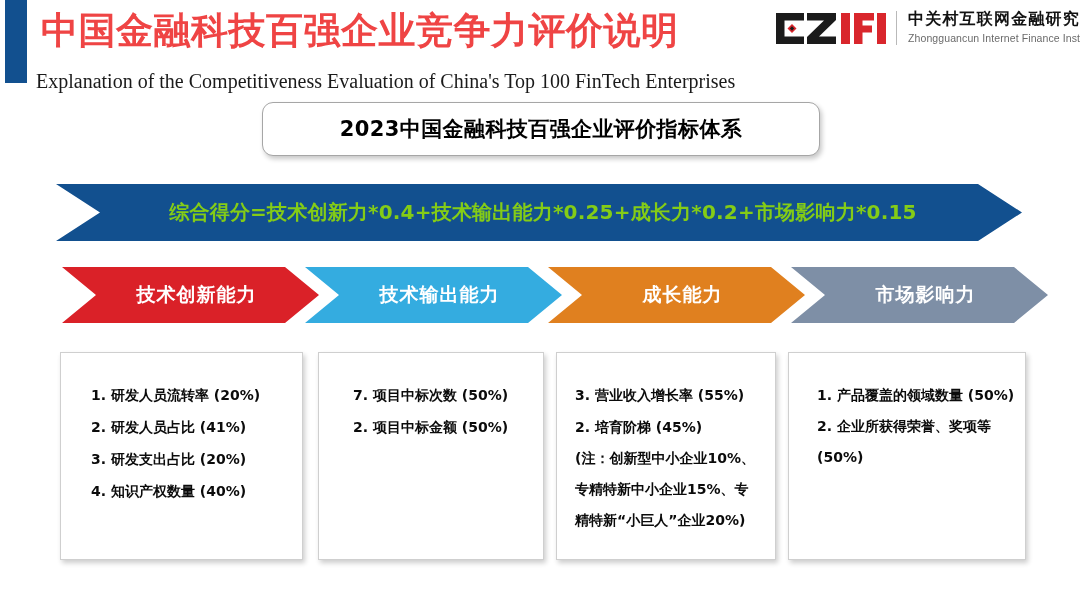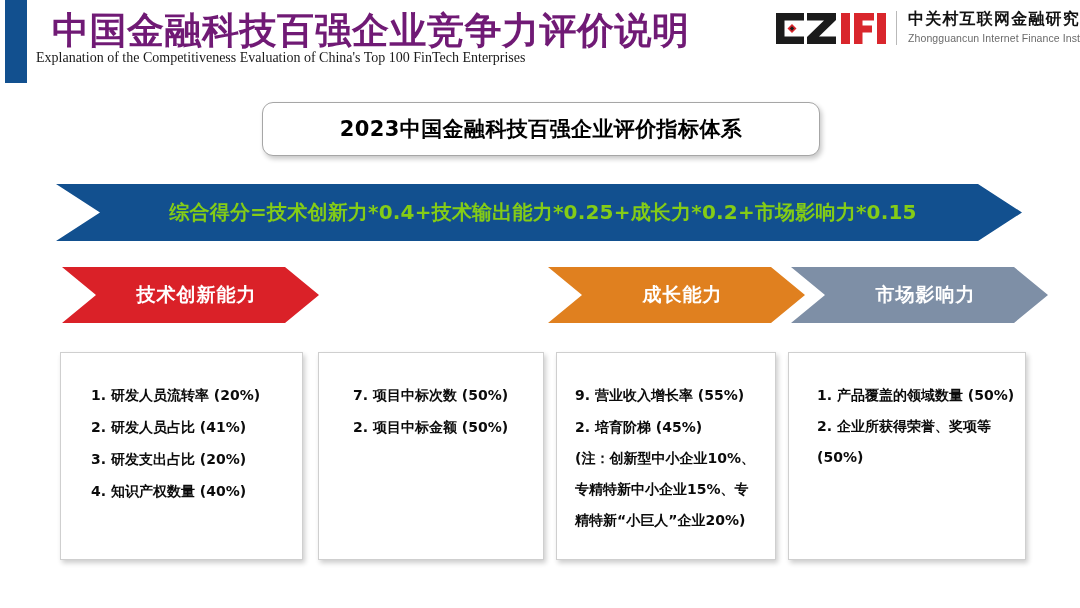--- a/index.html
+++ b/index.html
@@ -25,36 +25,36 @@
   }
   #header-accent-bar {
     position: absolute;
     left: 5px; top: 0;
     width: 22px;
     height: 83px;
     background: #12508f;
   }
   #title-zh {
     position: absolute;
-    left: 52px;
+    left: 41px;
     top: 8px;
     font-family: "DejaVu Serif", "Liberation Serif", serif;
     font-weight: bold;
     font-size: 37px;
     line-height: 45px;
     letter-spacing: 0.5px;
-    color: #701a75;
+    color: #ef4444;
     white-space: nowrap;
   }
   #title-en {
     position: absolute;
     left: 36px;
-    top: 47px;
+    top: 70px;
     font-family: "Liberation Serif", "DejaVu Serif", serif;
-    font-size: 14px;
+    font-size: 20px;
     line-height: 22px;
     color: #1a1a1a;
     white-space: nowrap;
   }
 
   
   #logo {
     position: absolute;
     left: 774px;
     top: 9px;
@@ -251,20 +251,23 @@
 </div>
 
 <div id="formula-banner">
   <span id="formula-banner-text">综合得分=技术创新力*0.4+技术输出能力*0.25+成长力*0.2+市场影响力*0.15</span>
 </div>
 
 <div id="chevron-row">
   <div class="chevron" id="chevron-0">
     <span class="chevron-label">技术创新能力</span>
   </div>
+  <div class="chevron" id="chevron-1">
+    <span class="chevron-label">技术输出能力</span>
+  </div>
   <div class="chevron" id="chevron-2">
     <span class="chevron-label">成长能力</span>
   </div>
   <div class="chevron" id="chevron-3">
     <span class="chevron-label">市场影响力</span>
   </div>
 </div>
 
 <div id="cards">
 
@@ -274,21 +277,21 @@
     <div class="card-line">3. 研发支出占比 (20%)</div>
     <div class="card-line">4. 知识产权数量 (40%)</div>
   </div>
 
   <div class="card" id="card-1">
     <div class="card-line">7. 项目中标次数 (50%)</div>
     <div class="card-line">2. 项目中标金额 (50%)</div>
   </div>
 
   <div class="card" id="card-2">
-    <div class="card-line">9. 营业收入增长率 (55%)</div>
+    <div class="card-line">3. 营业收入增长率 (55%)</div>
     <div class="card-line">2. 培育阶梯 (45%)</div>
     <div class="card-line wrap">(注：创新型中小企业10%、专精特新中小企业15%、专精特新“小巨人”企业20%)</div>
   </div>
 
   <div class="card" id="card-3">
     <div class="card-line">1. 产品覆盖的领域数量 (50%)</div>
     <div class="card-line wrap">2. 企业所获得荣誉、奖项等 (50%)</div>
   </div>
 
 </div>

